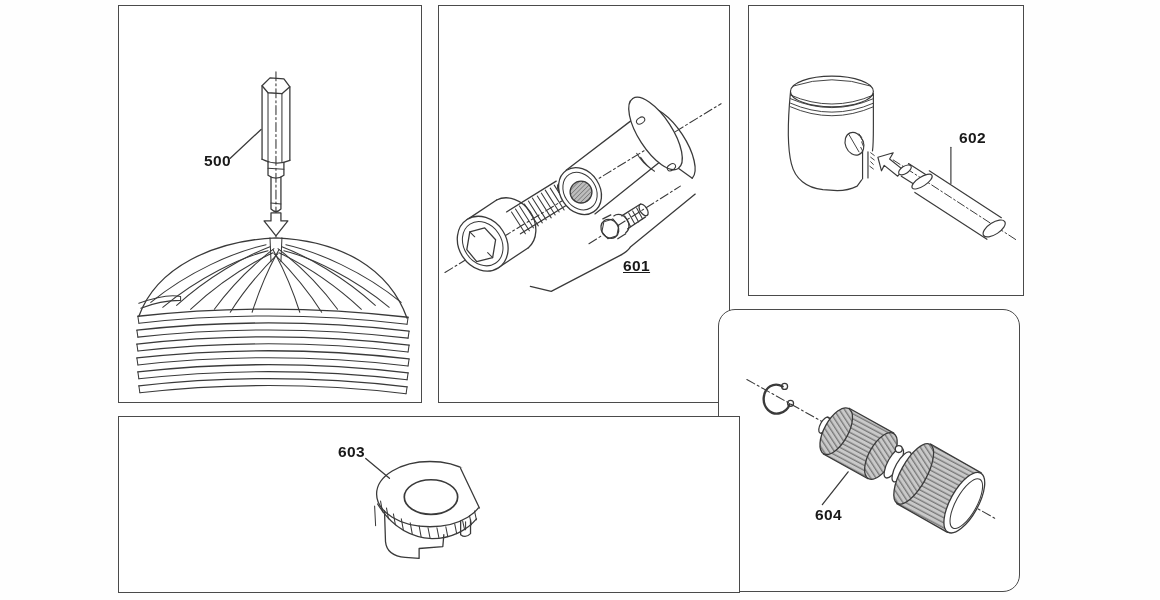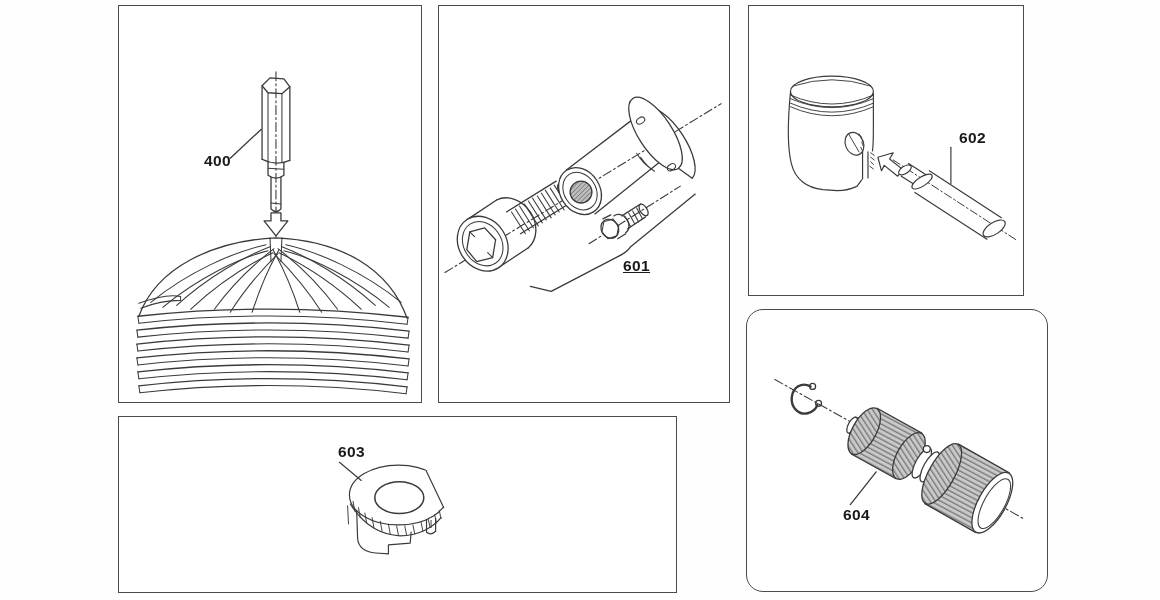--- a/index.html
+++ b/index.html
@@ -3,22 +3,22 @@
 <meta charset="utf-8">
 <style>
   html,body{margin:0;padding:0;background:#ffffff;}
   .stage{position:relative;width:1160px;height:600px;background:#fefefe;overflow:hidden;
          font-family:"Liberation Sans",sans-serif;}
   .panel{position:absolute;background:#ffffff;border:1.6px solid #4a4a4a;box-sizing:border-box;}
   .panel svg{position:absolute;left:0;top:0;width:100%;height:100%;}
   #p1{left:118px;top:5px;width:304px;height:398px;}
   #p2{left:438px;top:5px;width:292px;height:398px;}
   #p3{left:736px;top:5px;width:276px;height:291px;margin-left:12px;}
-  #p4{left:746px;top:309px;width:302px;height:283px;border-radius:17px;}
-  #p5{left:118px;top:416px;width:559px;height:177px;}
+  #p4{left:718px;top:309px;width:302px;height:283px;border-radius:17px;}
+  #p5{left:118px;top:416px;width:622px;height:177px;}
   .part-label{position:absolute;font-weight:700;font-size:15.5px;line-height:15px;
               color:#191919;letter-spacing:.4px;}
   #lbl600{left:85px;top:147px;}
   #lbl601{left:184px;top:252px;text-decoration:underline;}
   #lbl602{left:210px;top:124px;}
   #lbl603{left:219px;top:27px;}
   #lbl604{left:96px;top:197px;}
   .ln{fill:none;stroke:#3a3a3a;stroke-width:1.3;stroke-linecap:round;stroke-linejoin:round;}
   .thin{stroke-width:1.05;}
   .thick{stroke-width:2.4;}
@@ -84,21 +84,21 @@
         <path d="M 18,354 Q 155,339 292,355"></path>
           <path class="thin" d="M 19,361 Q 155,346 291,362"></path>
         <path d="M 19,368 Q 155,353 291,369"></path>
           <path class="thin" d="M 20,375 Q 155,360 290,376"></path>
         <path d="M 20,382 Q 155,367 290,383"></path>
           <path class="thin" d="M 21,389 Q 155,374 289,390"></path>
         <path class="thin" d="M 19,312 L 20,319 M 18,326 L 19,333 M 18,340 L 19,347 M 18,354 L 19,361 M 19,368 L 20,375 M 20,382 L 21,389"></path>
         <path class="thin" d="M 291,313 L 290,320 M 292,327 L 291,334 M 292,341 L 291,348 M 292,355 L 291,362 M 291,369 L 290,376 M 290,383 L 289,390"></path>
       </g>
     </svg>
-    <span class="part-label" id="lbl600">400</span>
+    <span class="part-label" id="lbl600">500</span>
   </section>
 
   <section class="panel" id="p2">
     <svg viewBox="0 0 292 398">
       <defs>
         <pattern id="xh2" width="3.2" height="3.2" patternUnits="userSpaceOnUse" patternTransform="rotate(45)">
           <rect width="3.2" height="3.2" fill="#bdbdbd"></rect>
           <line x1="0" y1="0" x2="0" y2="3.2" stroke="#555555" stroke-width="1"></line>
         </pattern>
       </defs>

